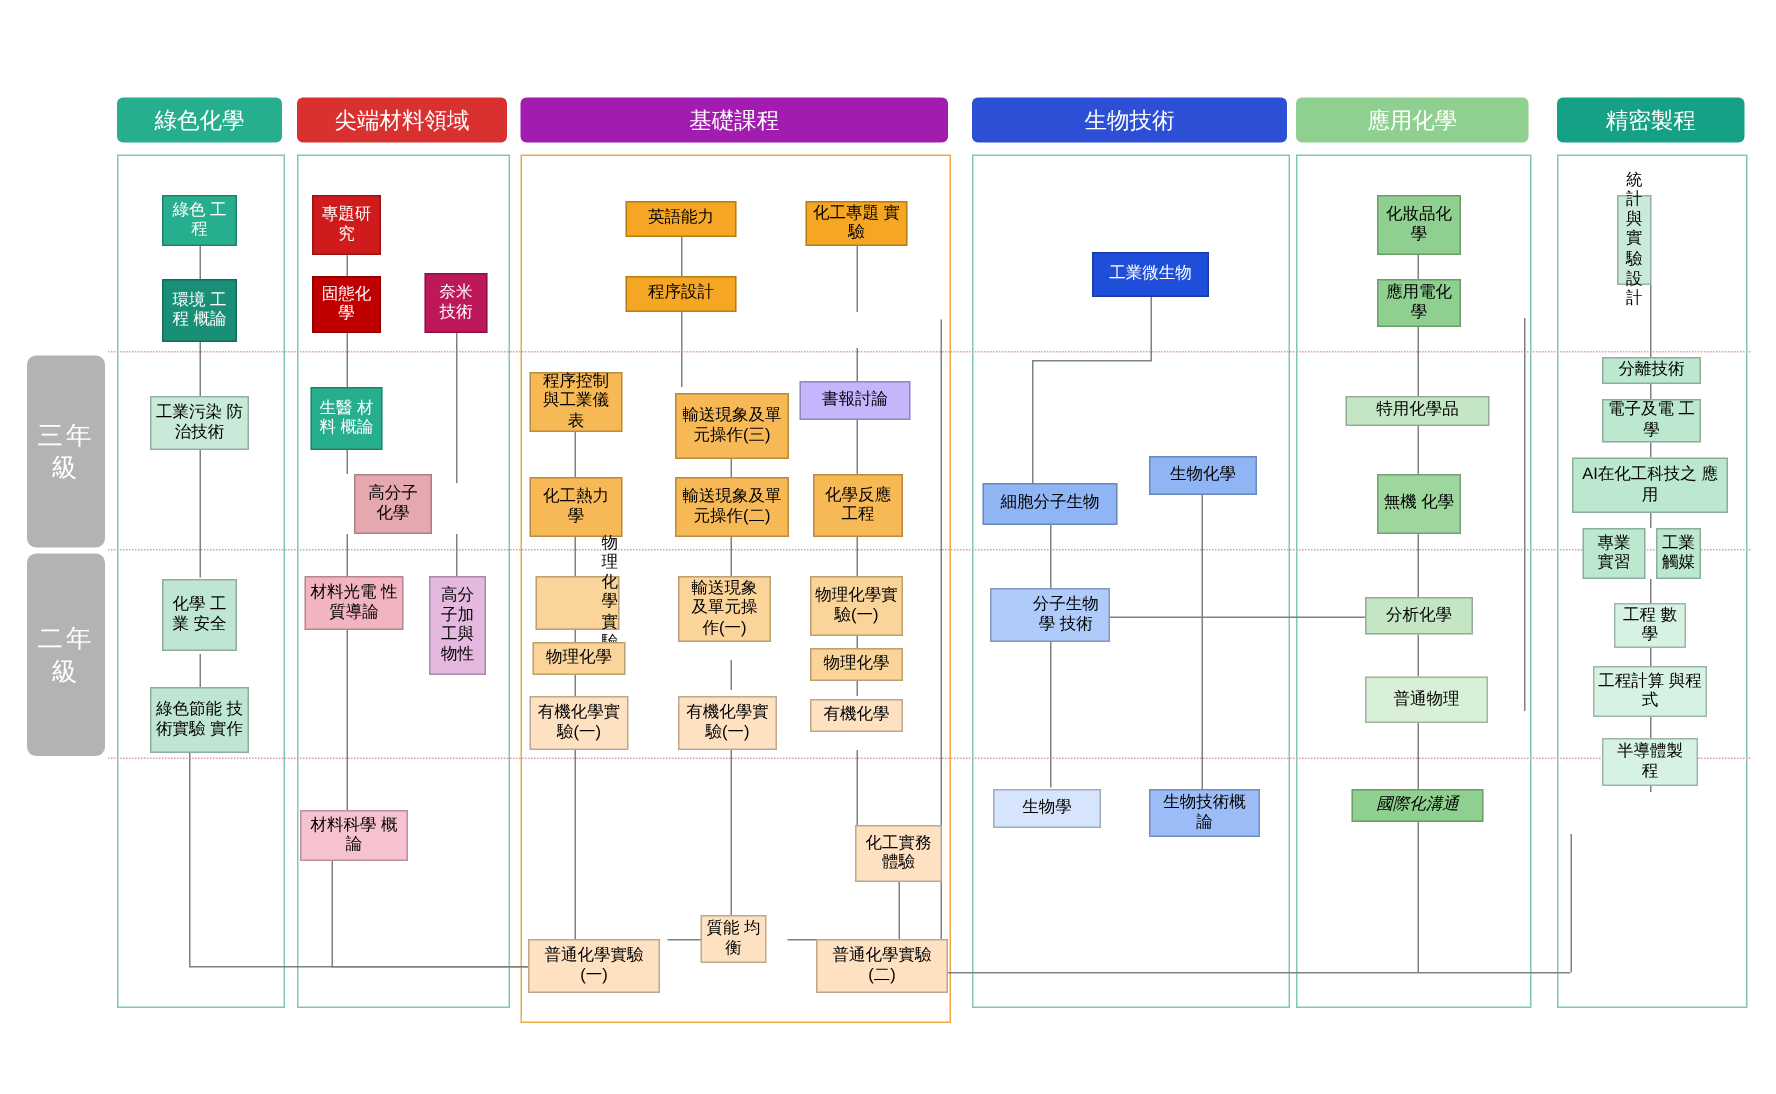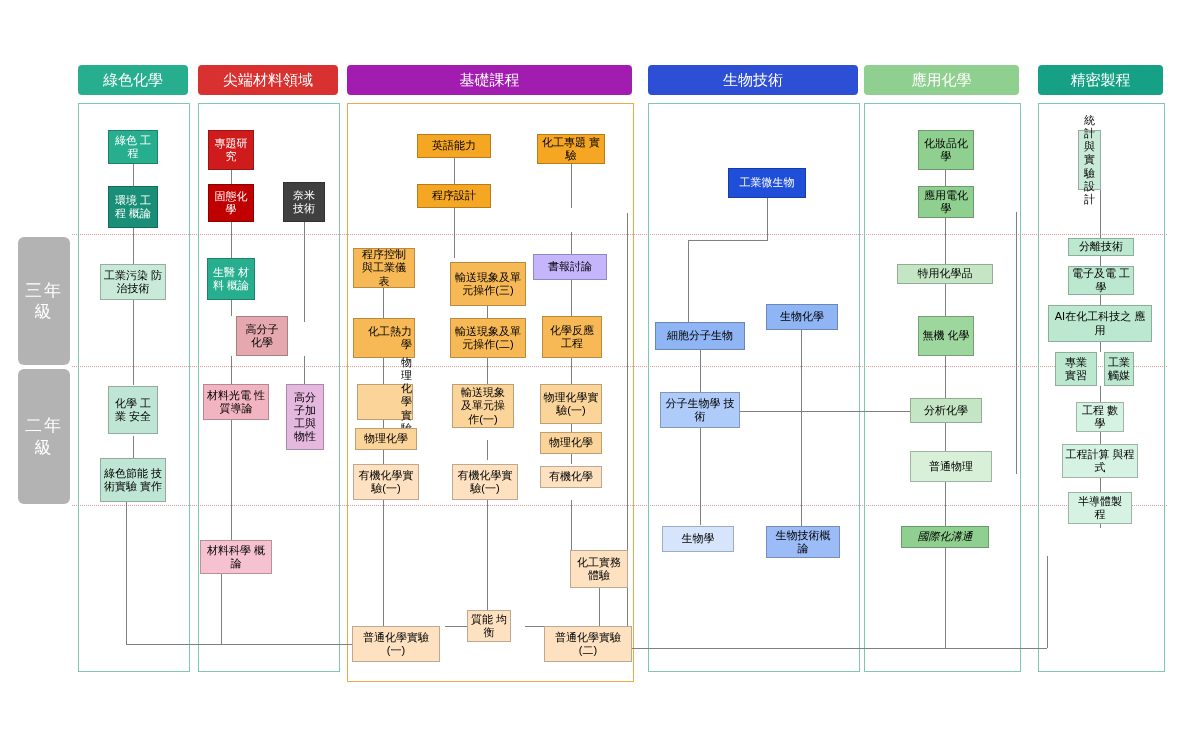--- a/index.html
+++ b/index.html
@@ -126,53 +126,53 @@
   <div class="ln lnv" style="left:1047px;top:556px;height:92px;"></div>
 
   <div class="box w" style="left:108px;top:130px;width:50px;height:34px;background:#27ae8e;">綠色 工程</div>
   <div class="box w" style="left:108px;top:186px;width:50px;height:42px;background:#1a8f77;">環境 工程 概論</div>
   <div class="box" style="left:100px;top:264px;width:66px;height:36px;background:#c9ead8;">工業污染 防治技術</div>
   <div class="box" style="left:108px;top:386px;width:50px;height:48px;background:#bfe6d4;">化學 工業 安全</div>
   <div class="box" style="left:100px;top:458px;width:66px;height:44px;background:#bfe6d4;">綠色節能 技術實驗 實作</div>
 
   <div class="box w" style="left:208px;top:130px;width:46px;height:40px;background:#cf1b1b;">專題研 究</div>
   <div class="box w" style="left:208px;top:184px;width:46px;height:38px;background:#c00000;">固態化 學</div>
-  <div class="box w" style="left:283px;top:182px;width:42px;height:40px;background:#404040;">奈米 技術</div>
+  <div class="box w" style="left:283px;top:182px;width:42px;height:40px;background:#be185d;">奈米 技術</div>
   <div class="box w" style="left:207px;top:258px;width:48px;height:42px;background:#27ae8e;">生醫 材料 概論</div>
   <div class="box" style="left:236px;top:316px;width:52px;height:40px;background:#e5a8ae;">高分子 化學</div>
   <div class="box" style="left:203px;top:384px;width:66px;height:36px;background:#f2b4c0;">材料光電 性質導論</div>
   <div class="box" style="left:286px;top:384px;width:38px;height:66px;background:#e5b8e0;">高分 子加 工與 物性</div>
   <div class="box" style="left:200px;top:540px;width:72px;height:34px;background:#f7c2cf;">材料科學 概論</div>
 
   <div class="box" style="left:417px;top:134px;width:74px;height:24px;background:#f5a623;">英語能力</div>
   <div class="box" style="left:417px;top:184px;width:74px;height:24px;background:#f5a623;">程序設計</div>
   <div class="box" style="left:537px;top:134px;width:68px;height:30px;background:#f5a623;">化工專題 實驗</div>
   <div class="box" style="left:533px;top:206px;width:74px;height:26px;background:#c4b5fd;margin-top:48px;">書報討論</div>
   <div class="box" style="left:353px;top:248px;width:62px;height:40px;background:#f7b955;">程序控制 與工業儀 表</div>
   <div class="box" style="left:450px;top:262px;width:76px;height:44px;background:#f7b955;">輸送現象及單 元操作(三)</div>
-  <div class="box" style="left:353px;top:318px;width:62px;height:40px;background:#f7b955;text-align:right;">化工熱力 學</div>
+  <div class="box" style="left:353px;top:318px;width:62px;height:40px;background:#f7b955;">化工熱力 學</div>
   <div class="box" style="left:450px;top:318px;width:76px;height:40px;background:#f7b955;">輸送現象及單 元操作(二)</div>
   <div class="box" style="left:542px;top:316px;width:60px;height:42px;background:#f7b955;">化學反應 工程</div>
   <div class="box" style="left:357px;top:384px;width:56px;height:36px;background:#fbd49a;padding-left:45px;">物理化學 實驗(一)</div>
   <div class="box" style="left:452px;top:384px;width:62px;height:44px;background:#fbd49a;">輸送現象 及單元操 作(一)</div>
   <div class="box" style="left:540px;top:384px;width:62px;height:40px;background:#fbd49a;">物理化學實 驗(一)</div>
   <div class="box" style="left:355px;top:428px;width:62px;height:22px;background:#fbd49a;">物理化學</div>
   <div class="box" style="left:540px;top:432px;width:62px;height:22px;background:#fbd49a;">物理化學</div>
   <div class="box" style="left:353px;top:464px;width:66px;height:36px;background:#fde1c0;">有機化學實 驗(一)</div>
   <div class="box" style="left:452px;top:464px;width:66px;height:36px;background:#fde1c0;">有機化學實 驗(一)</div>
   <div class="box" style="left:540px;top:466px;width:62px;height:22px;background:#fde1c0;">有機化學</div>
   <div class="box" style="left:570px;top:550px;width:58px;height:38px;background:#fde1c0;">化工實務 體驗</div>
   <div class="box" style="left:352px;top:626px;width:88px;height:36px;background:#fde1c0;">普通化學實驗 (一)</div>
   <div class="box" style="left:467px;top:610px;width:44px;height:32px;background:#fde1c0;">質能 均衡</div>
   <div class="box" style="left:544px;top:626px;width:88px;height:36px;background:#fde1c0;">普通化學實驗 (二)</div>
 
   <div class="box w" style="left:728px;top:168px;width:78px;height:30px;background:#1f4fd8;">工業微生物</div>
   <div class="box" style="left:655px;top:322px;width:90px;height:28px;background:#8fb5f5;">細胞分子生物</div>
   <div class="box" style="left:766px;top:304px;width:72px;height:26px;background:#8fb5f5;">生物化學</div>
-  <div class="box" style="left:660px;top:392px;width:80px;height:36px;background:#aecbfa;">分子生物學 技術</div>
+  <div class="box" style="left:660px;top:392px;width:80px;height:36px;background:#aecbfa;padding-left:23px;">分子生物學 技術</div>
   <div class="box" style="left:662px;top:526px;width:72px;height:26px;background:#d6e4fc;">生物學</div>
   <div class="box" style="left:766px;top:526px;width:74px;height:32px;background:#9cbcf7;">生物技術概 論</div>
 
   <div class="box" style="left:918px;top:130px;width:56px;height:40px;background:#8fcf8f;">化妝品化 學</div>
   <div class="box" style="left:918px;top:186px;width:56px;height:32px;background:#8fcf8f;">應用電化 學</div>
   <div class="box" style="left:897px;top:264px;width:96px;height:20px;background:#c4e6c4;">特用化學品</div>
   <div class="box" style="left:918px;top:316px;width:56px;height:40px;background:#9ed79e;">無機 化學</div>
   <div class="box" style="left:910px;top:398px;width:72px;height:25px;background:#c4e6c4;">分析化學</div>
   <div class="box" style="left:910px;top:451px;width:82px;height:31px;background:#d7f0d7;">普通物理</div>
   <div class="box" style="left:901px;top:526px;width:88px;height:22px;background:#8fcf8f;font-style:italic;">國際化溝通</div>

